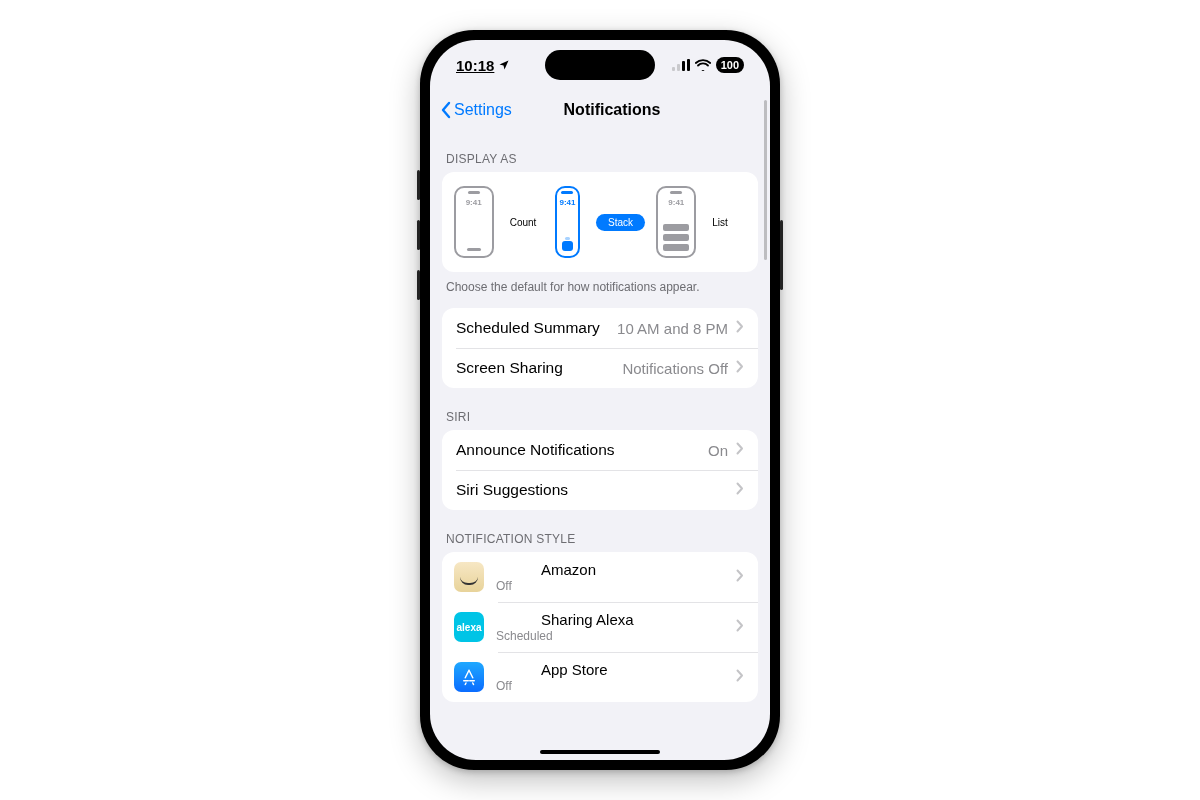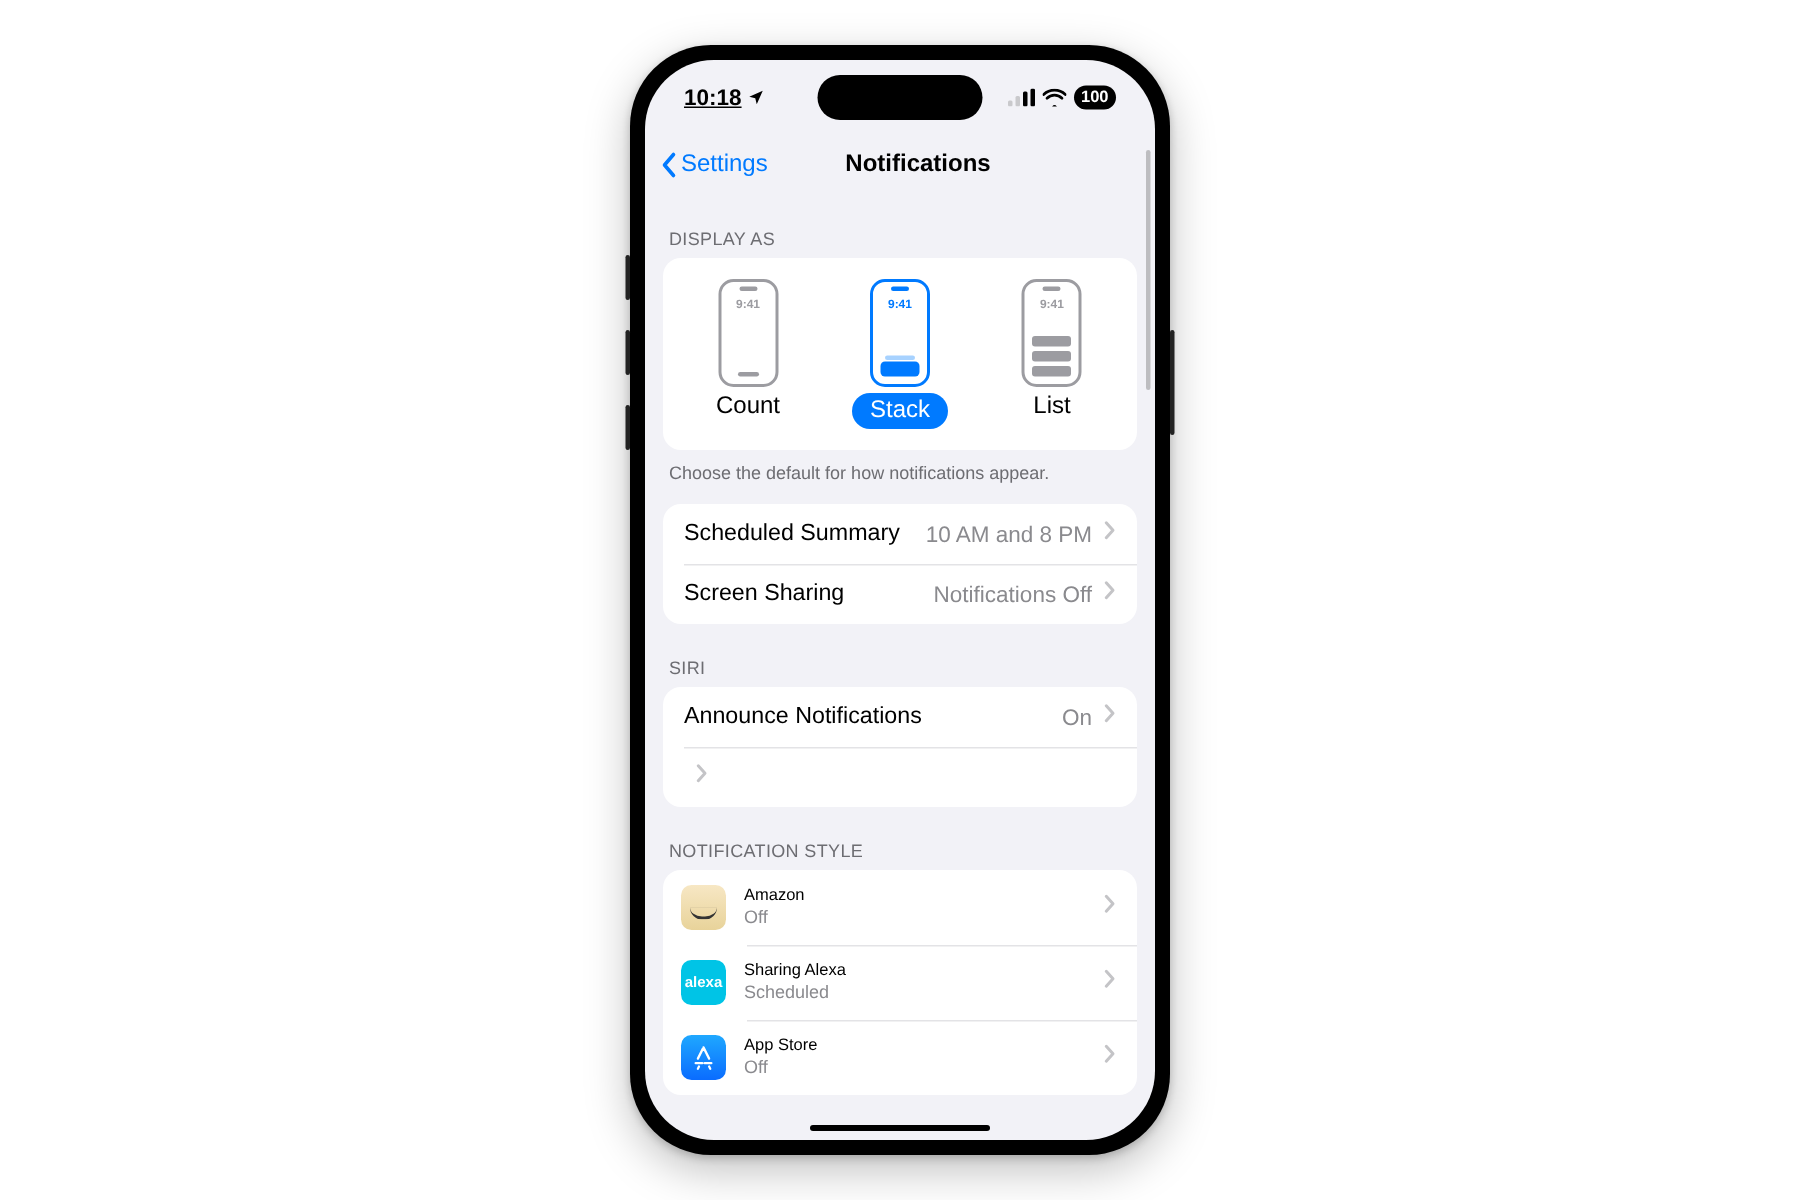--- a/index.html
+++ b/index.html
@@ -160,23 +160,23 @@
     color: var(--chevron);
   }
   
   .display-as {
     display:flex;
     justify-content:space-around;
     padding: 14px 6px 14px 6px;
   }
   .da-opt {
     display:flex;
-    flex-direction:column;
+    flex-direction:row;
     align-items:center;
-    gap:4px;
+    gap:16px;
     width:90px;
   }
   .mini-phone {
     width:40px; height:72px;
     border:2px solid #9c9ca1;
     border-radius:10px;
     position:relative;
     background:#fff;
   }
   .mini-phone .notch {
@@ -206,21 +206,21 @@
   }
   
   .mini-phone .list {
     position:absolute; bottom:5px; left:5px; right:5px;
     display:flex; flex-direction:column; gap:3px;
   }
   .mini-phone .list span {
     height:7px; background:#9c9ca1; border-radius:2px;
   }
   .da-label {
-    font-size:16px;
+    font-size:10px;
   }
   .da-label.pill {
     background: var(--blue);
     color:#fff;
     padding:3px 12px;
     border-radius:12px;
     font-weight:500;
   }
   
   .app-row {
@@ -239,21 +239,21 @@
   }
   .app-icon {
     width:30px; height:30px;
     border-radius:7px;
     margin-right:12px;
     flex-shrink:0;
     display:flex; align-items:center; justify-content:center;
     font-size:10px; font-weight:700; color:#fff;
   }
   .app-text { flex:1; display:flex; flex-direction:column; }
-  .app-name { font-size:11px; line-height:1.2; }
+  .app-name { font-size:15px; line-height:1.2;margin-left:45px; }
   .app-sub { font-size:12px; color:var(--text-secondary); line-height:1.2; }
   .ic-amazon { background: linear-gradient(#f7e7c4,#e8d39a); position:relative; }
   .ic-amazon::after{
     content:""; position:absolute; left:6px; right:6px; bottom:7px;
     height:6px; border-bottom:2px solid #333; border-radius:0 0 10px 10px;
   }
   .ic-alexa { background:#00c4e6; }
   .ic-appstore { background: linear-gradient(#1fa8ff,#0a6cff); }
   .home-indicator{
     position:absolute; bottom:6px; left:50%; transform:translateX(-50%);
@@ -369,20 +369,21 @@
       <div class="section-header">SIRI</div>
       <div class="card">
         <div class="row">
           <span class="row-label">Announce Notifications</span>
           <span class="row-value">On</span>
           <span class="chevron"><svg width="8" height="13" viewBox="0 0 8 13">
                 <path d="M1.5 1.5 L6 6.5 L1.5 11.5" stroke="currentColor" stroke-width="2" fill="none" stroke-linecap="round" stroke-linejoin="round"></path>
               </svg></span>
         </div>
         <div class="row">
+          <span class="row-label">Siri Suggestions</span>
           <span class="row-value"></span>
           <span class="chevron"><svg width="8" height="13" viewBox="0 0 8 13">
                 <path d="M1.5 1.5 L6 6.5 L1.5 11.5" stroke="currentColor" stroke-width="2" fill="none" stroke-linecap="round" stroke-linejoin="round"></path>
               </svg></span>
         </div>
       </div>
 
       <div class="section-header">NOTIFICATION STYLE</div>
       <div class="card">
         <div class="app-row">

